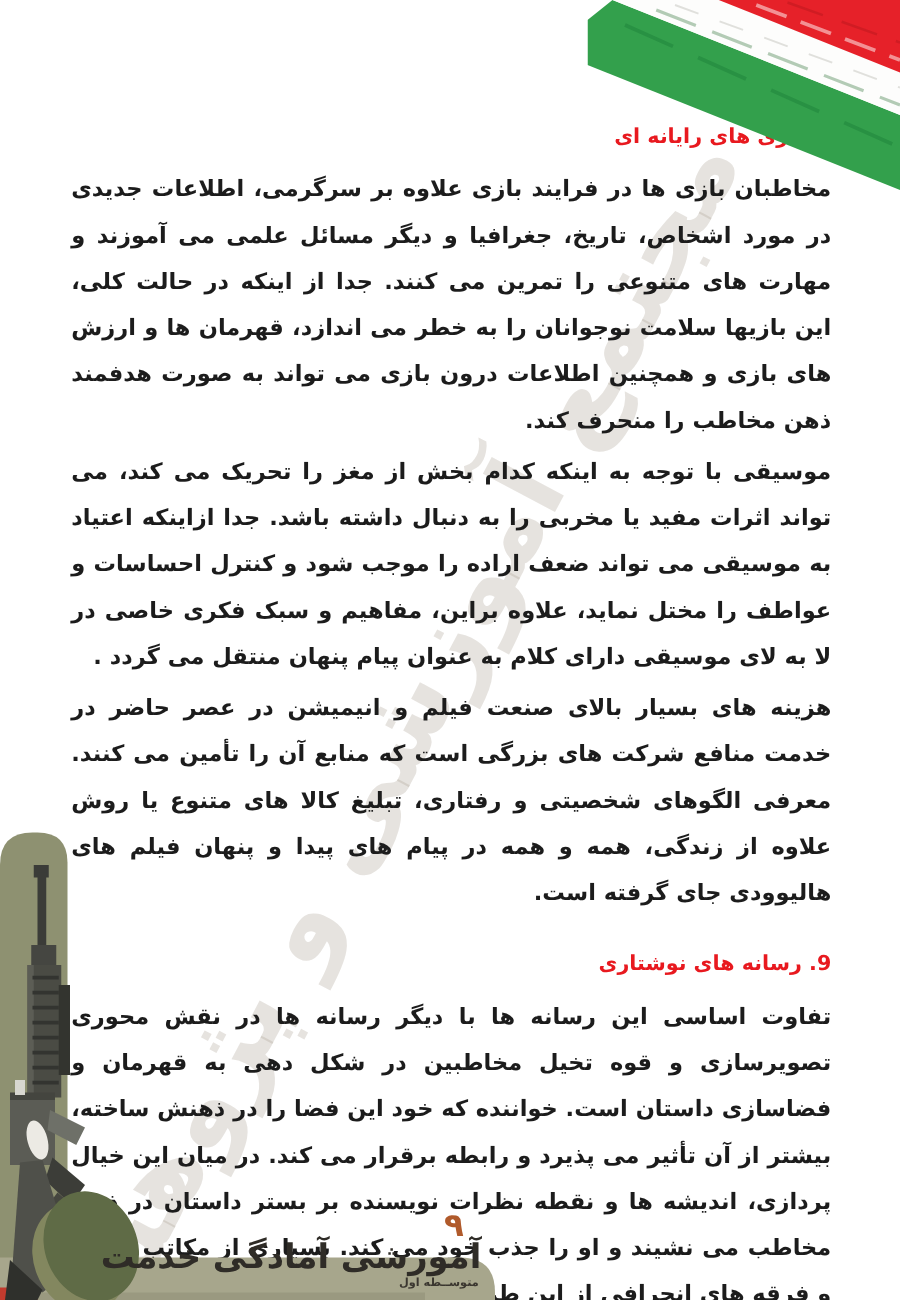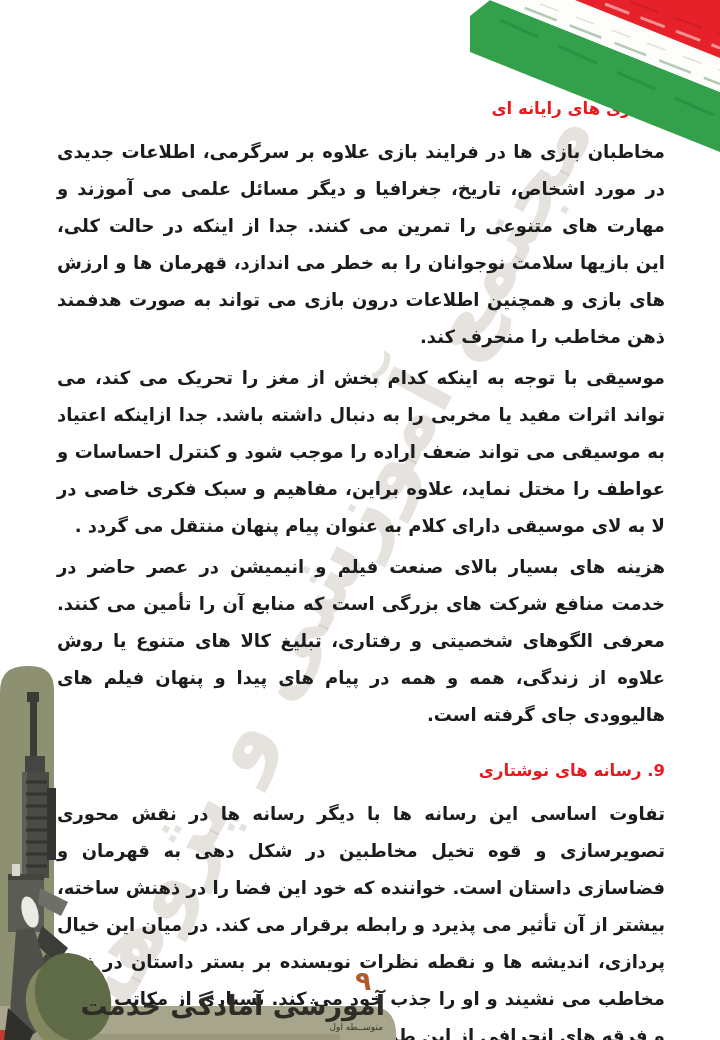--- a/index.html
+++ b/index.html
@@ -42,21 +42,21 @@
     position:absolute;left:135px;bottom:8px;z-index:6;
     direction:rtl;text-align:left;color:#2f2c27;width:250px;
   }
   .logo-line{font-size:27px;font-weight:700;white-space:nowrap;line-height:30px;}
   .logo-grade{position:relative;display:inline-block;}
   .logo-grade-number{
     position:absolute;right:14px;top:-22px;
     color:#b05a2b;font-size:26px;font-weight:700;line-height:24px;
   }
   .logo-subtitle{
-    font-size:9px;font-weight:400;letter-spacing:1px;color:#3a362f;
+    font-size:9px;font-weight:700;letter-spacing:1px;color:#3a362f;
     margin-top:1px;margin-right:2px;text-align:right;width:88px;
   }
 
   
   .bottom-illustration{position:absolute;left:0;bottom:0;width:400px;height:380px;z-index:5;}
 </style>
 </head>
 <body>
 
 <div class="page">

